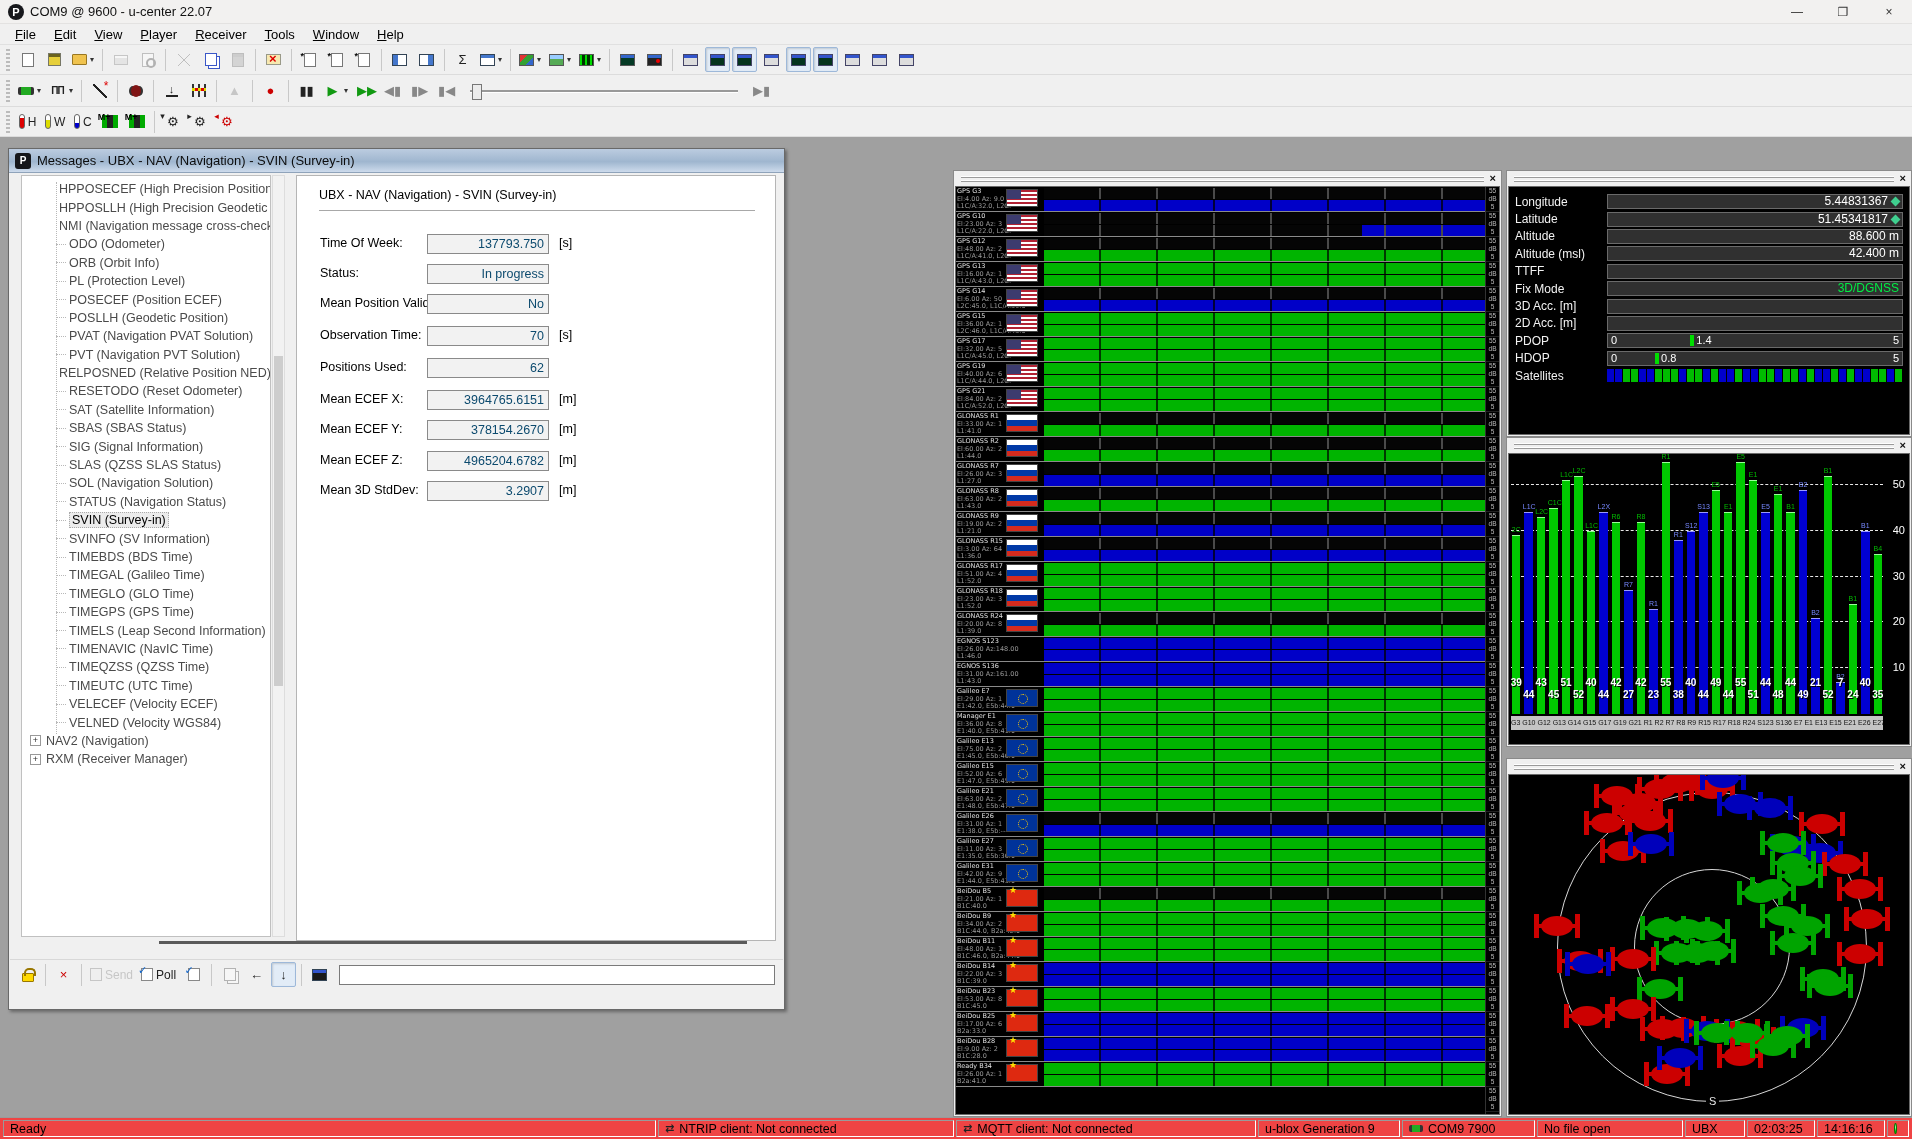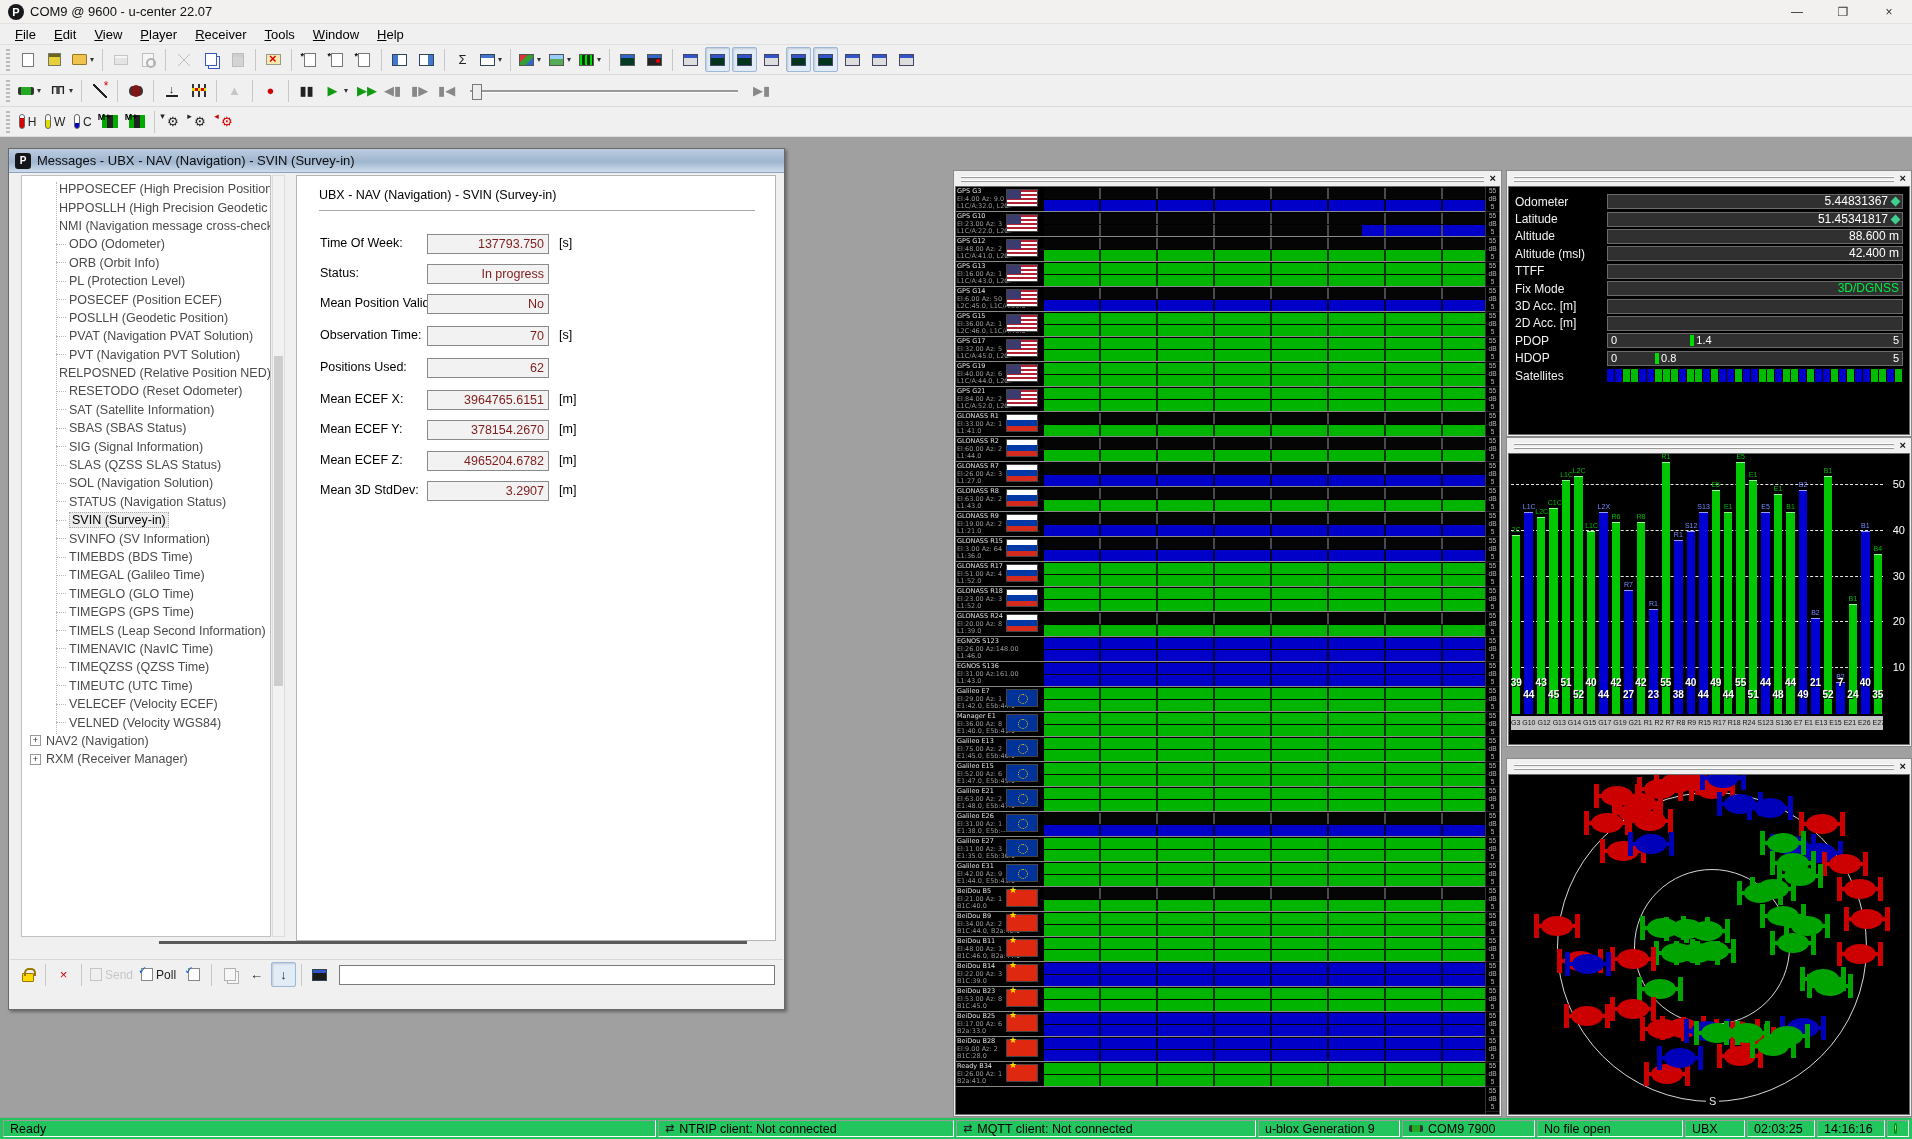--- a/index.html
+++ b/index.html
@@ -114,21 +114,21 @@
   .tree-item.selected .tlabel{background:#ececec;border:1px dotted #aaa;color:#000;padding:0 2px}
   .tree-vscroll{position:absolute;left:263px;top:26px;width:13px;height:762px;background:#f2f2f2;border:1px solid #ddd}
   .tree-vscroll .thumb{position:absolute;left:1px;top:180px;width:9px;height:330px;background:#cdcdcd}
   .hsplit{position:absolute;left:150px;top:792px;width:588px;height:3px;background:#5a5a5a}
   .formpane{position:absolute;left:287px;top:26px;width:480px;height:766px;background:#fff;border:1px solid #b5b5b5}
   .formtitle{position:absolute;left:22px;top:12px;font-size:12.5px;color:#000}
   .formrule{position:absolute;left:22px;top:34px;width:436px;border-top:1px solid #a8a8a8}
   .form-row{position:absolute;left:0;width:100%;height:20px}
   .flabel{position:absolute;left:23px;top:2px;font-size:12.5px;color:#000}
   .ffield{position:absolute;left:130px;top:0;width:122px;height:20px;background:#f2f2f2;border:1px solid #8a8a8a;
-    font-size:12.5px;text-align:right;padding:2px 4px 0 0;color:#7f1d1d}
+    font-size:12.5px;text-align:right;padding:2px 4px 0 0;color:#0c4a6e}
   .funit{position:absolute;left:262px;top:2px;font-size:12.5px;color:#000}
   .msgtoolbar{position:absolute;left:1px;top:810px;width:773px;height:30px;background:#f0f0f0;border-top:1px solid #d8d8d8;
     display:flex;align-items:center;padding-left:4px}
   .msginput{flex:1;height:20px;margin:0 8px 0 6px;border:1px solid #7a7a7a;background:#fff;font-size:12px;padding:0 3px;cursor:text}
 
   
   .dockpanel{position:absolute;background:#f0f0f0;border:1px solid #8a8a8a}
   .dockhead{height:15px;display:flex;align-items:center;padding:0 3px}
   .grip{flex:1;height:6px;margin:0 4px;
     background:repeating-linear-gradient(180deg,#fff 0 1px,#9a9a9a 1px 2px,transparent 2px 4px)}
@@ -197,21 +197,21 @@
   .sat::before{content:"";position:absolute;left:4px;right:4px;top:10px;height:4px}
   .sat i{position:absolute;display:block}
   .sat .bd{left:7px;right:7px;top:2px;bottom:2px;border-radius:50%}
   .sat .pl{left:0;top:0;bottom:0;width:5px}
   .sat .pr{right:0;top:0;bottom:0;width:5px}
   .sat-r i,.sat-r::before{background:#cc0000}
   .sat-g i,.sat-g::before{background:#00a400}
   .sat-b i,.sat-b::before{background:#0000bb}
 
   
-  .statusbar{position:absolute;left:0;top:1117px;width:1912px;height:22px;background:#22c55e;
+  .statusbar{position:absolute;left:0;top:1117px;width:1912px;height:22px;background:#ef4444;
     border-top:1px solid #9a9a9a;display:flex;align-items:center;padding:0 2px}
   .sb-seg{height:17px;margin:0 1px;padding:0 6px;display:flex;align-items:center;font-size:12.5px;
     border:1px solid;border-color:#9a9a9a #fff #fff #9a9a9a;white-space:nowrap;overflow:hidden}
   .sb-ico{margin-right:5px;display:inline-block}
   .link-icon{font-size:11px;color:#222;font-weight:bold}
   .plug-icon{width:14px;height:7px;border-radius:2px;background:linear-gradient(90deg,#333 0 3px,#22aa22 3px 11px,#333 11px)}
   .led-icon{width:11px;height:11px;border-radius:50%;background:radial-gradient(circle at 35% 35%,#aaffaa,#00bb00 70%);border:1px solid #070}
 </style>
 </head>
 <body>
@@ -1290,21 +1290,21 @@
     </div>
   </div>
 
   <div class="dockpanel" style="left:1506px;top:33px;width:406px;height:267px">
     <div class="dockhead">
       <span class="grip"></span>
       <span class="dockclose">×</span>
     </div>
     <div class="dockbody" id="inforows" style="padding-top:6px">
         <div class="info-row">
-          <span class="ilabel">Odometer</span>
+          <span class="ilabel">Longitude</span>
           <span class="ival">5.44831367<span class="diamond"></span></span>
         </div>
         <div class="info-row">
           <span class="ilabel">Latitude</span>
           <span class="ival">51.45341817<span class="diamond"></span></span>
         </div>
         <div class="info-row">
           <span class="ilabel">Altitude</span>
           <span class="ival">88.600 m</span>
         </div>

